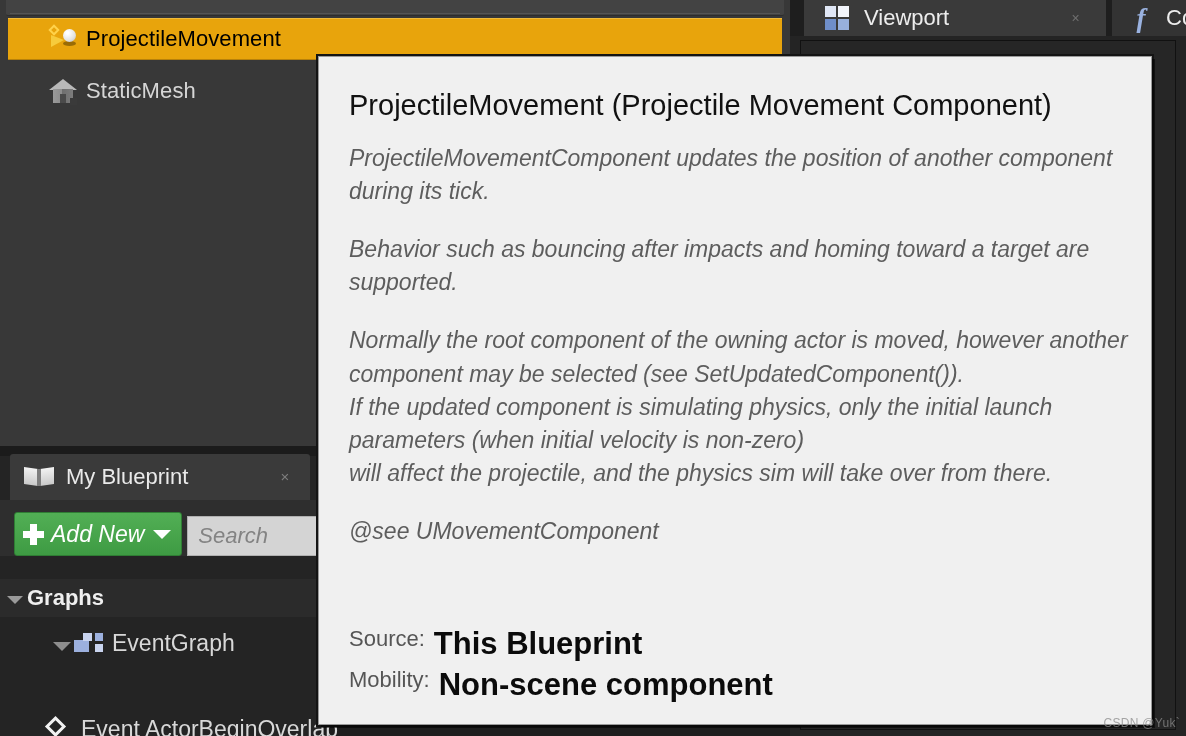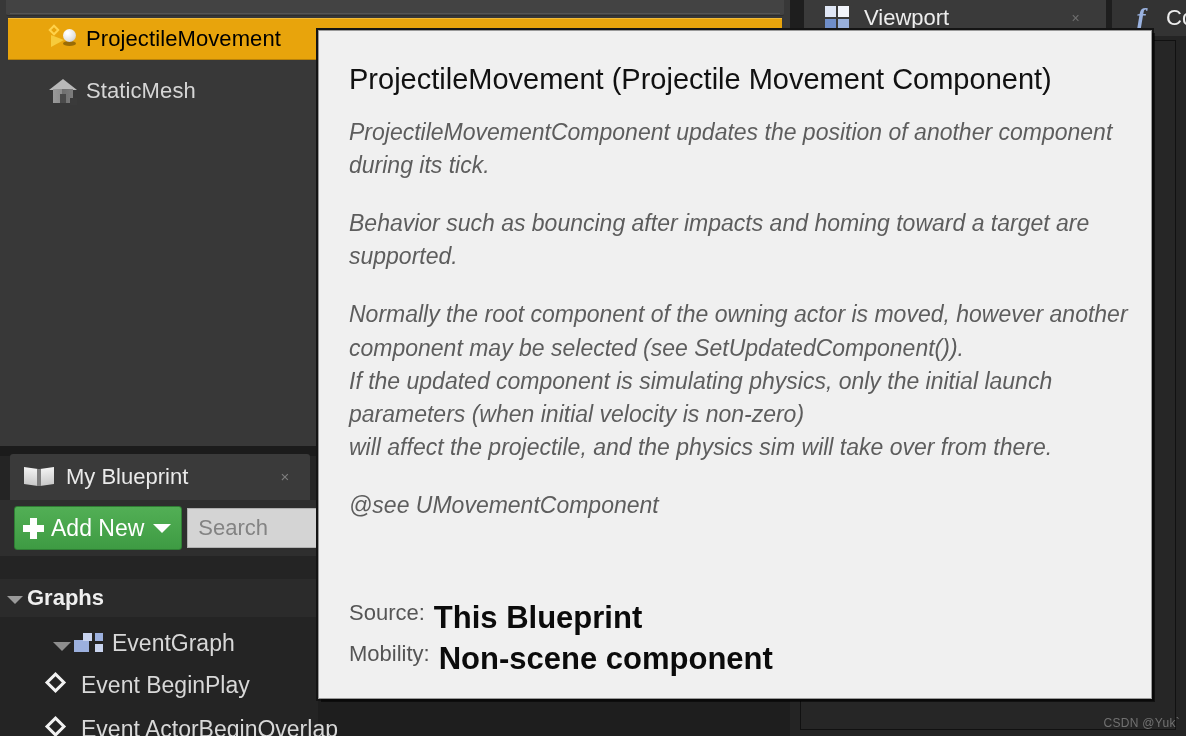--- a/index.html
+++ b/index.html
@@ -210,21 +210,22 @@
     text-align: center;
     font-family: "Liberation Sans", sans-serif;
   }
 
   .mb-toolbar {
     position: absolute;
     left: 0; top: 54px;
     width: 318px; height: 56px;
     background: #2e2e2e;
     display: flex;
-    align-items: center;
+    align-items: flex-end;
+    font-style: italic;
   }
 
   .btn-add-new {
     margin-left: 14px;
     height: 44px;
     background: linear-gradient(180deg,#52af55 0%, #3e9b43 100%);
     border: 1px solid #2f7d34;
     border-radius: 3px;
     display: flex;
     align-items: center;
@@ -427,21 +428,21 @@
   .lower-mid-dark {
     position: absolute;
     left: 318px; top: 446px;
     width: 472px; height: 290px;
     background: #1e1e1e;
   }
 
   
   .tooltip {
     position: absolute;
-    left: 318px; top: 30px;
+    left: 318px; top: 56px;
     width: 834px; height: 669px;
     background: #f0f0f0;
     border: 1px solid #9a9a9a;
     box-shadow: 3px 3px 0 rgba(0,0,0,0.55), 0 0 0 2px #141414;
     padding: 18px 22px 0 30px;
     overflow: hidden;
   }
 
   .tt-title {
     font-size: 29px;
@@ -584,26 +585,20 @@
       <span class="ico-graph">
         <i class="b1"></i>
           <i class="b2"></i>
           <i class="b3"></i>
           <i class="b4"></i>
       </span>
       <span class="label">EventGraph</span>
     </div>
   </div>
 
-  <div class="row-event row-event1">
-    <span class="ico-event">
-        <span class="dia"></span>
-      </span>
-    <span class="label" style="font-size:23px;color:#d8d8d8;white-space:nowrap;">Event BeginPlay</span>
-  </div>
 
   <div class="row-event row-event2">
     <span class="ico-event">
         <span class="dia"></span>
       </span>
     <span class="label" style="font-size:23px;color:#d8d8d8;white-space:nowrap;">Event ActorBeginOverlap</span>
   </div>
 
   <div class="tooltip">
 

